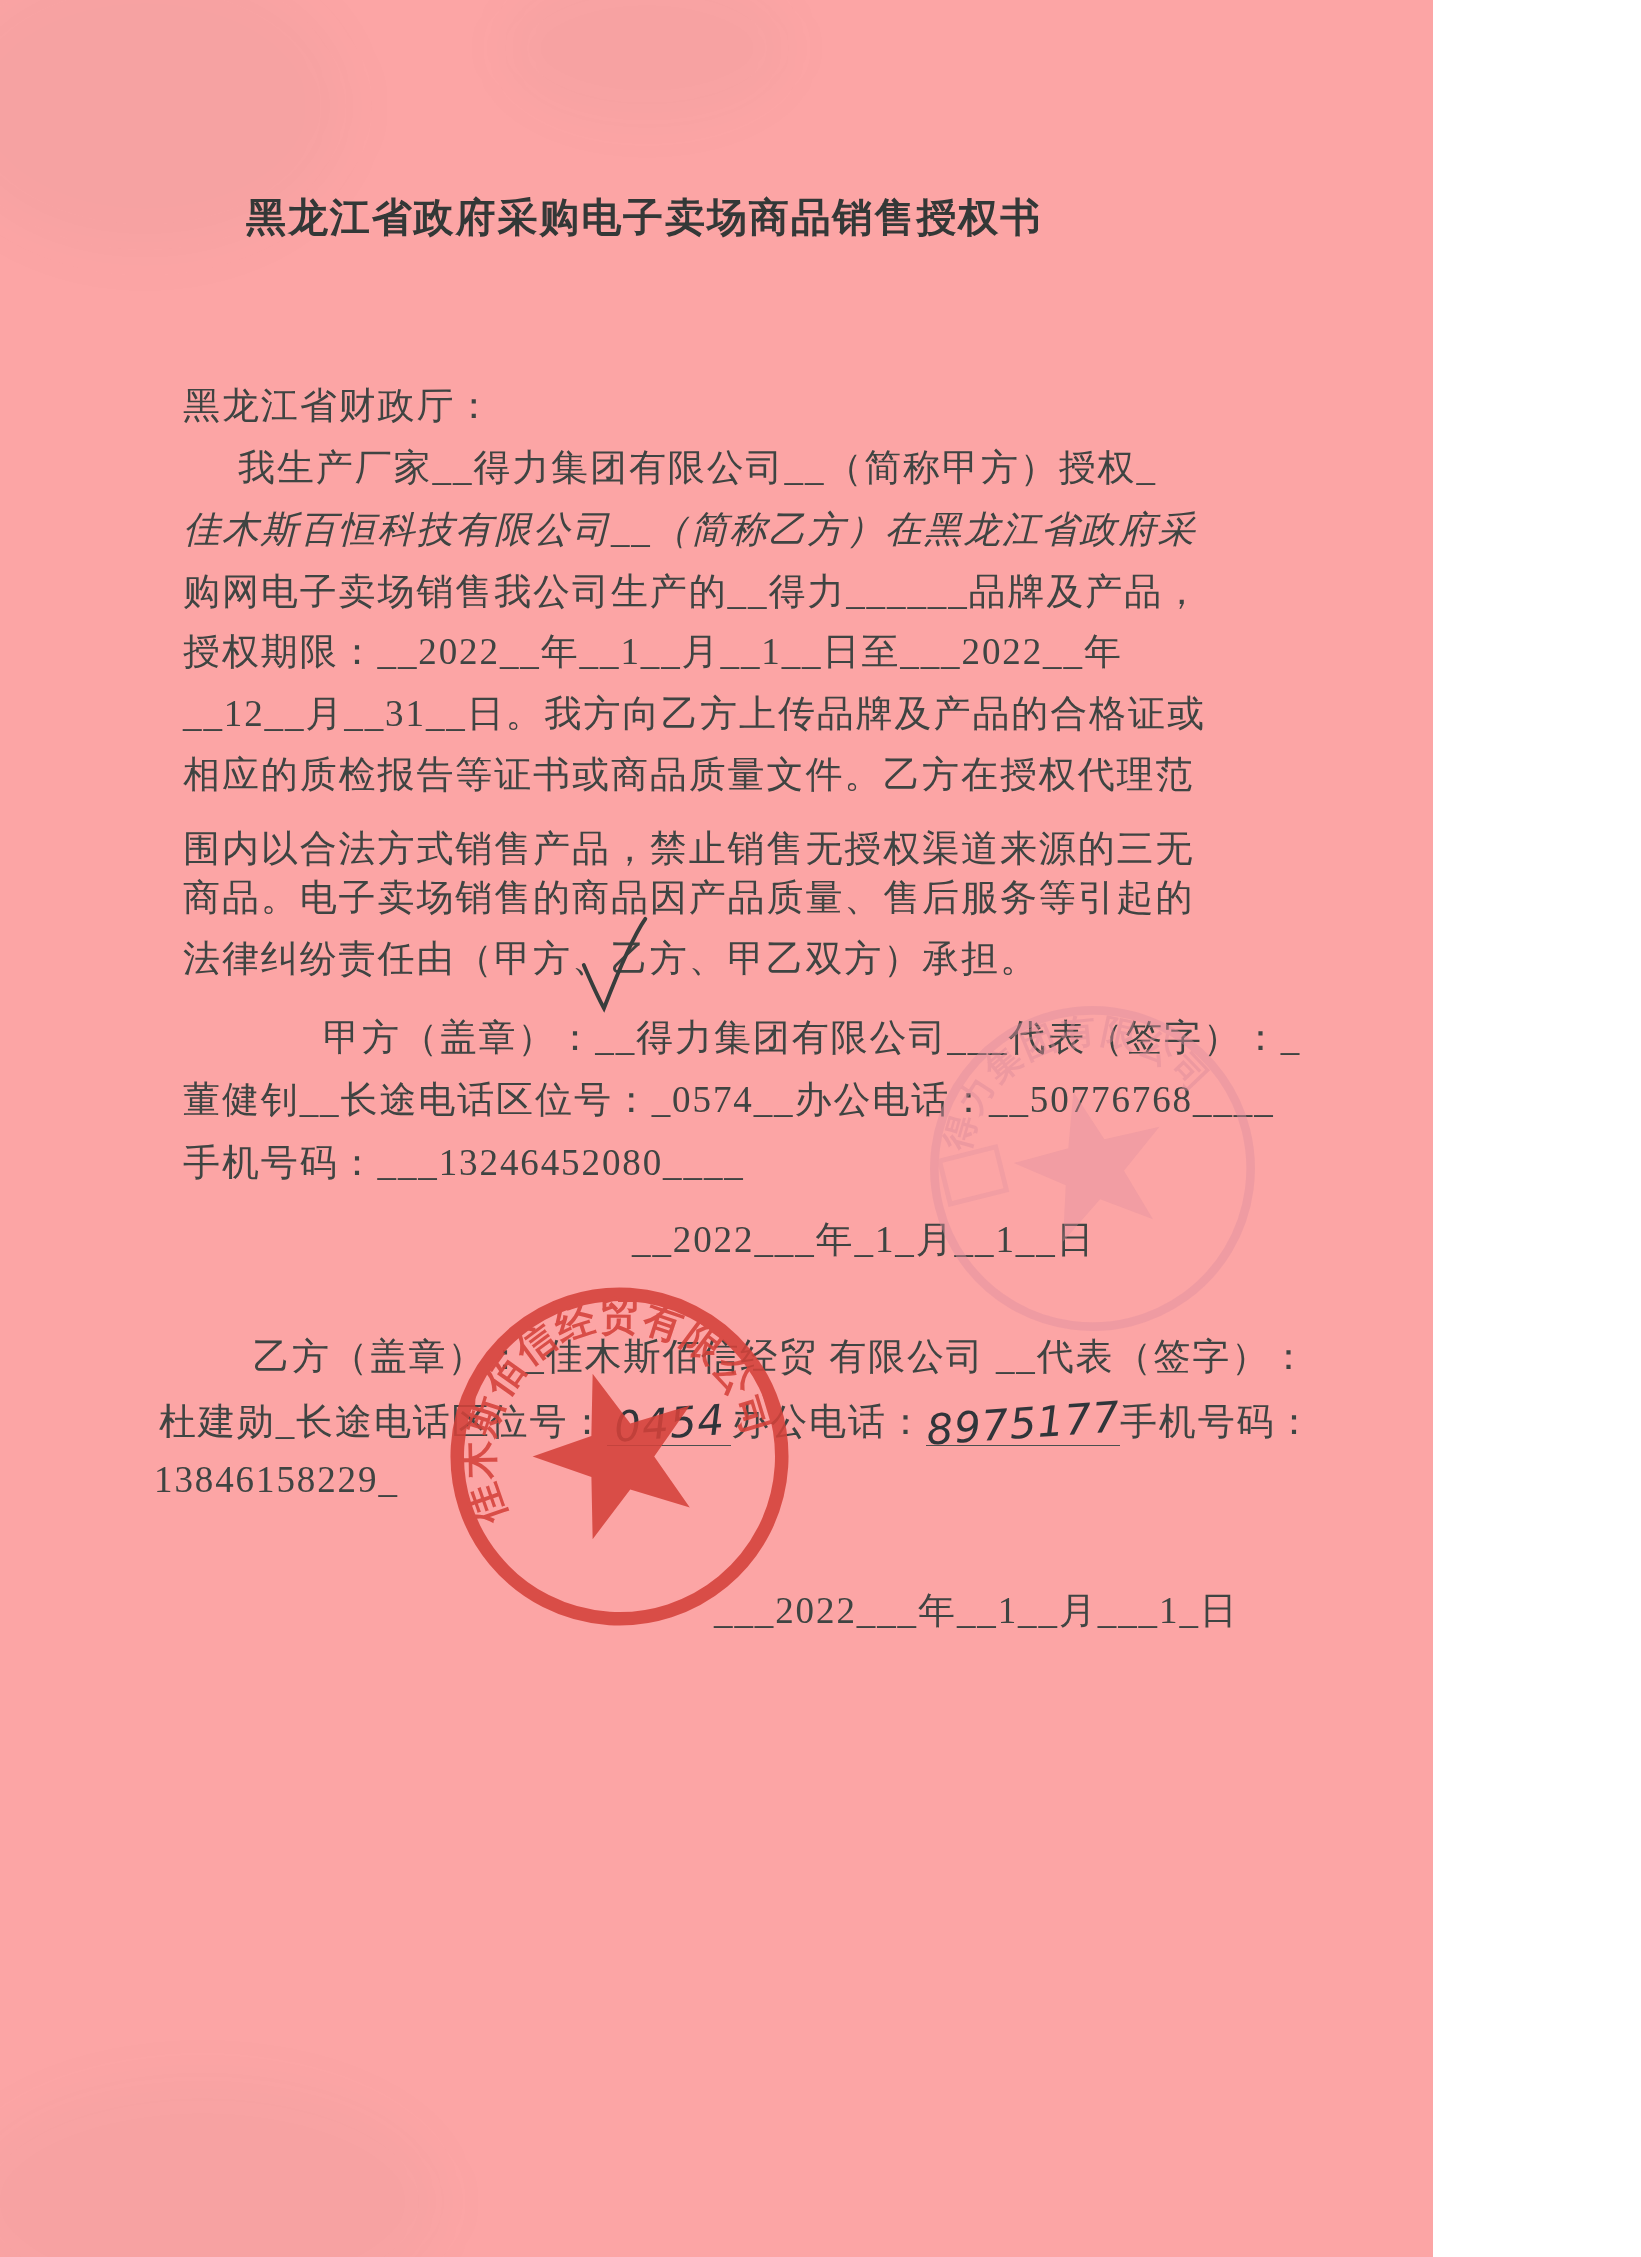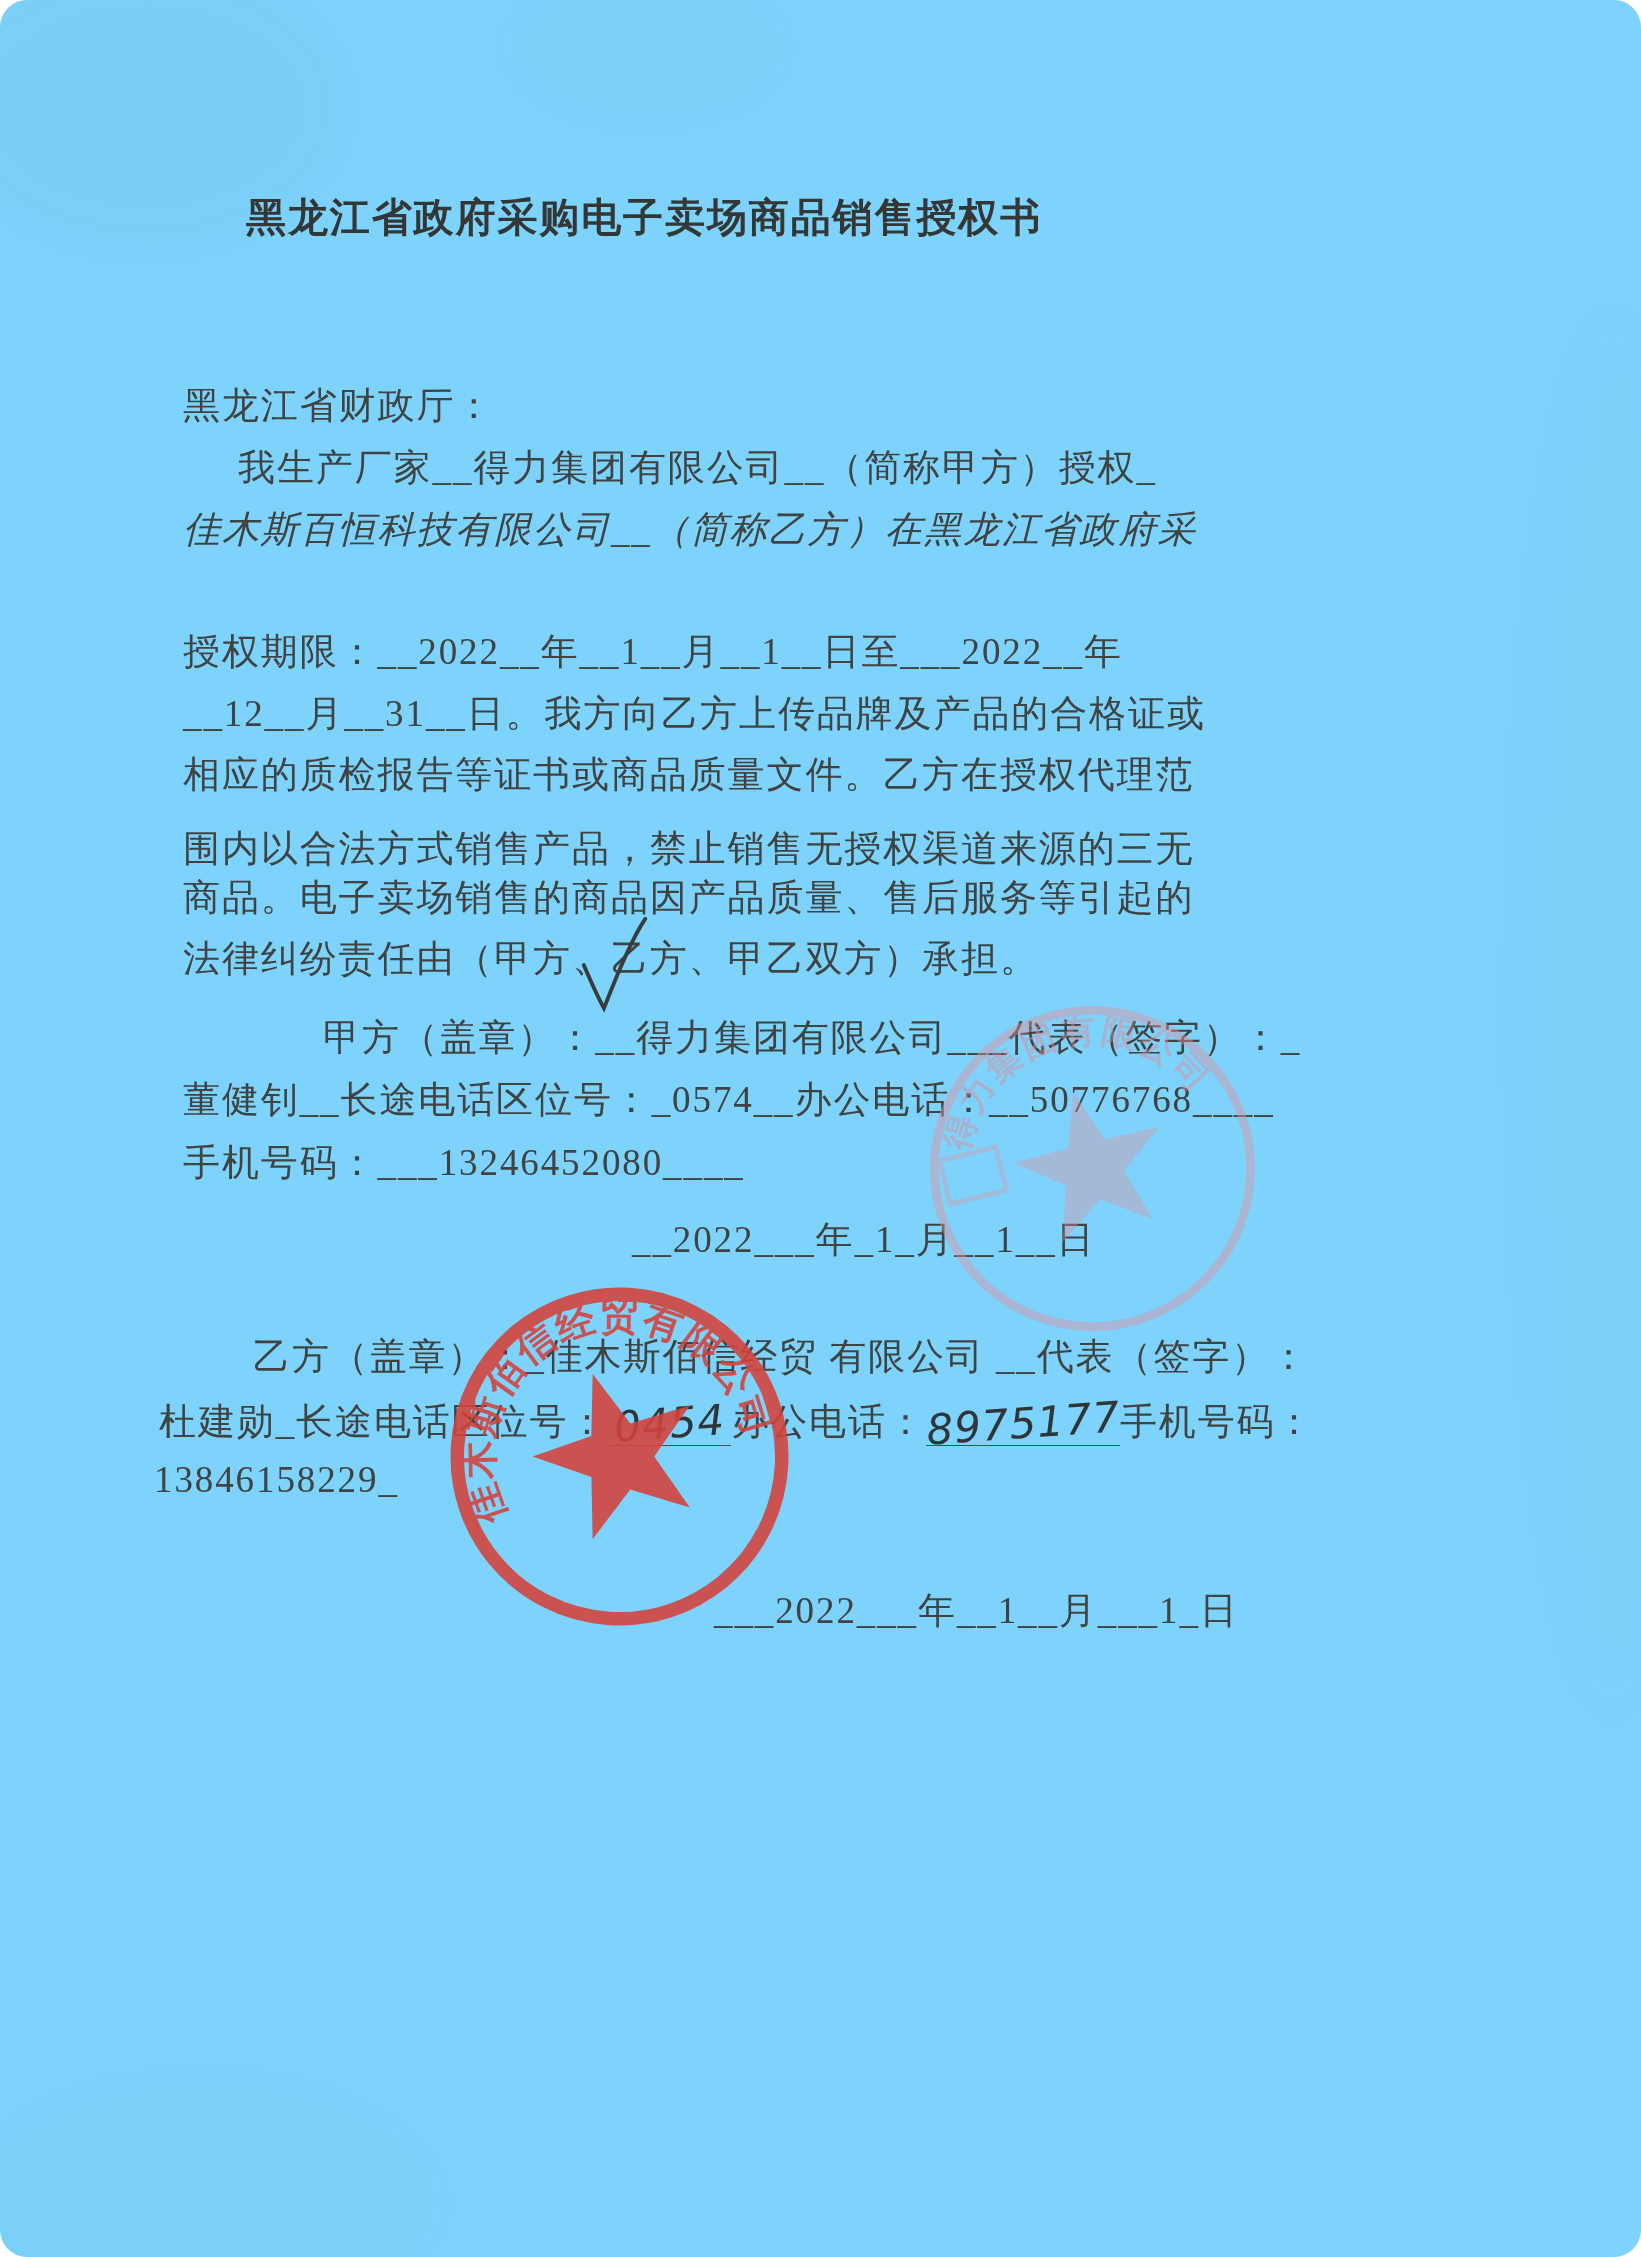--- a/index.html
+++ b/index.html
@@ -1,23 +1,22 @@
 <!DOCTYPE html>
 <html><head>
 <meta charset="utf-8">
 <style>
   html,body{margin:0;padding:0;background:#ffffff;}
   .page{
     position:relative;
-    width:1641px;height:2257px;
-    background:#7dd3fc;
+    width:1433px;height:2257px;
+    background:#fca5a5;
     overflow:hidden;
     font-family:"Liberation Serif","DejaVu Serif",serif;
     color:#3f4442;
-    border-radius:27px;
   }
   
   .patch{position:absolute;border-radius:50%;pointer-events:none;}
   .p1{left:-58px;top:-39px;width:406px;height:290px;background:rgba(80,90,95,0.035);filter:blur(27px);}
   .p2{left:502px;top:-29px;width:290px;height:154px;background:rgba(80,90,95,0.03);filter:blur(23px);}
   .p3{left:1506px;top:290px;width:212px;height:1448px;background:rgba(80,90,95,0.025);filter:blur(29px);}
   .p4{left:-39px;top:2076px;width:483px;height:251px;background:rgba(80,90,95,0.03);filter:blur(25px);}
 
   .ln{
     position:absolute;
@@ -60,20 +59,21 @@
   <div class="patch p2"></div>
   <div class="patch p3"></div>
   <div class="patch p4"></div>
 
   <div class="ln title" style="left:246px;top:193px;">黑龙江省政府采购电子卖场商品销售授权书</div>
 
   <div class="ln" style="left:183px;top:384px;">黑龙江省财政厅：</div>
 
   <div class="ln" style="left:238px;top:446px;">我生产厂家__得力集团有限公司__（简称甲方）授权_</div>
   <div class="ln" style="left:183px;top:508px;font-style:italic;">佳木斯百恒科技有限公司__（简称乙方）在黑龙江省政府采</div>
+  <div class="ln" style="left:183px;top:570px;">购网电子卖场销售我公司生产的__得力______品牌及产品，</div>
   <div class="ln" style="left:183px;top:630px;">授权期限：__2022__年__1__月__1__日至___2022__年</div>
   <div class="ln" style="left:183px;top:692px;">__12__月__31__日。我方向乙方上传品牌及产品的合格证或</div>
   <div class="ln" style="left:183px;top:753px;">相应的质检报告等证书或商品质量文件。乙方在授权代理范</div>
   <div class="ln" style="left:183px;top:814px;margin-top:13px;">围内以合法方式销售产品，禁止销售无授权渠道来源的三无</div>
   <div class="ln" style="left:183px;top:876px;">商品。电子卖场销售的商品因产品质量、售后服务等引起的</div>
   <div class="ln" style="left:183px;top:937px;">法律纠纷责任由（甲方、乙方、甲乙双方）承担。</div>
 
   <svg style="left:572px;top:915px;" width="87" height="100" viewBox="0 0 90 104">
     <path d="M12,52 C18,66 27,86 33,97 C45,66 62,24 76,4" fill="none" stroke="#383d3c" stroke-width="4" stroke-linecap="round"></path>
   </svg>

